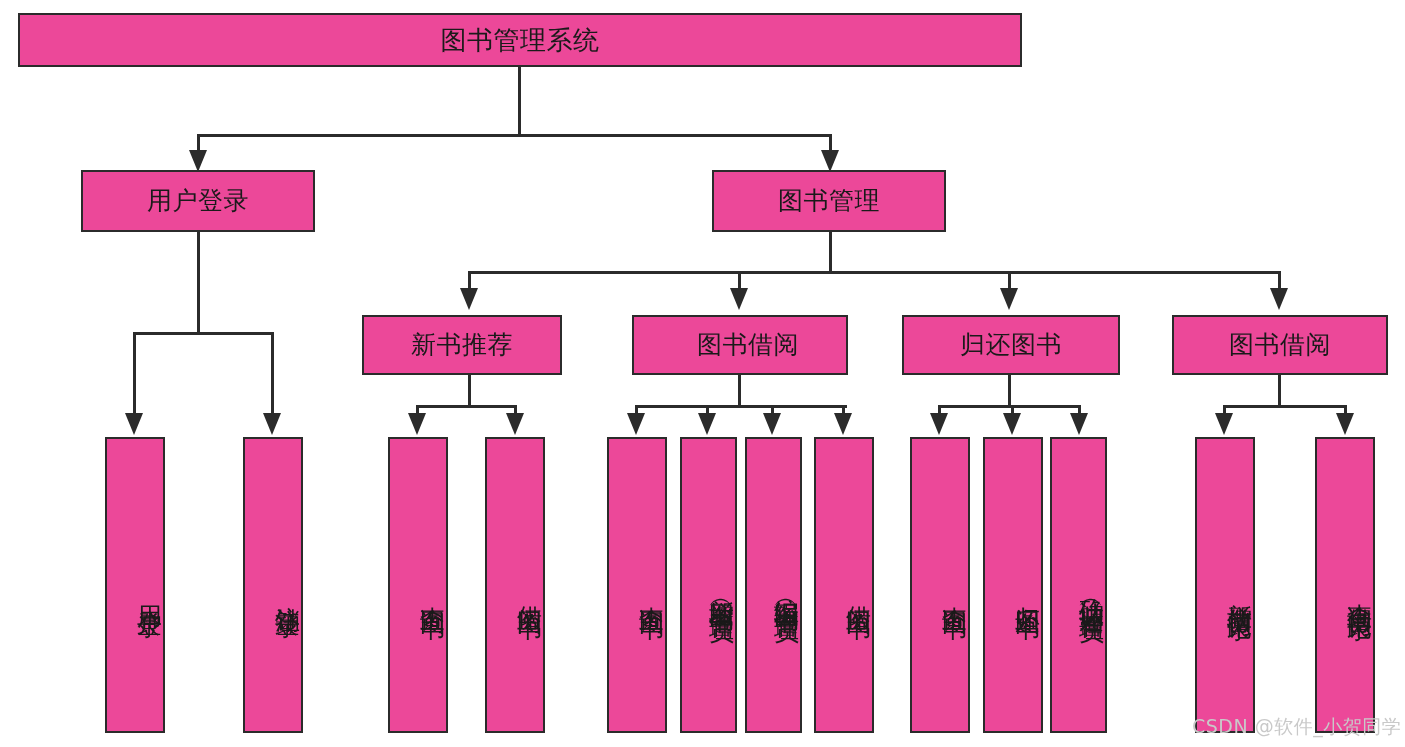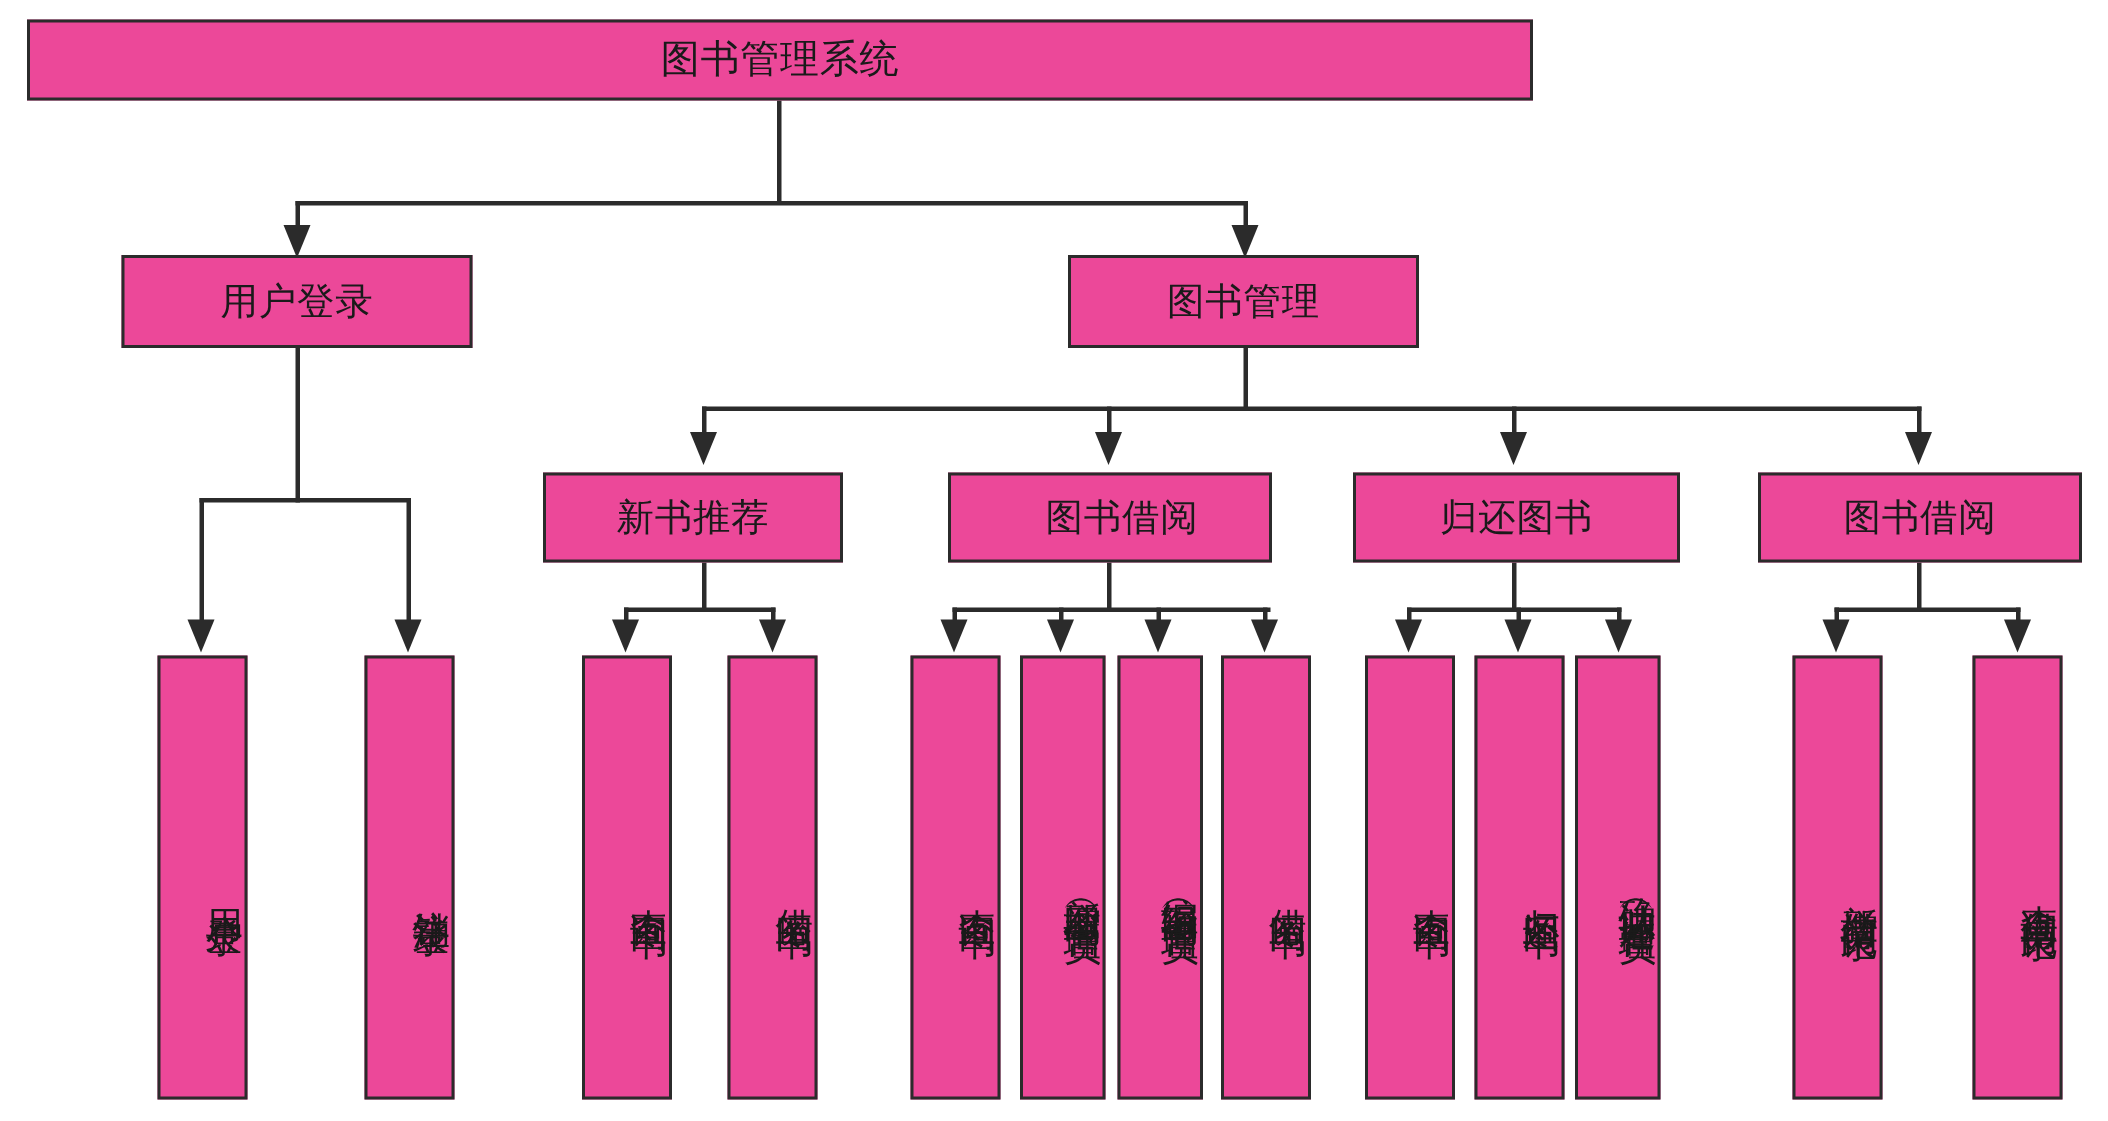--- a/index.html
+++ b/index.html
@@ -201,14 +201,15 @@
     <span class="vtext">确认归还（管理员）</span>
   </div>
 
   <div class="box v" style="left:1195px; top:437px; width:60px; height:296px;">
     <span class="vtext">新增借阅记录</span>
   </div>
   <div class="box v" style="left:1315px; top:437px; width:60px; height:296px;">
     <span class="vtext">查询借阅记录</span>
   </div>
 
+  <div class="watermark" style="left:1192px; top:714px;">CSDN @软件_小贺同学</div>
 
 </div>
 
 </body></html>

